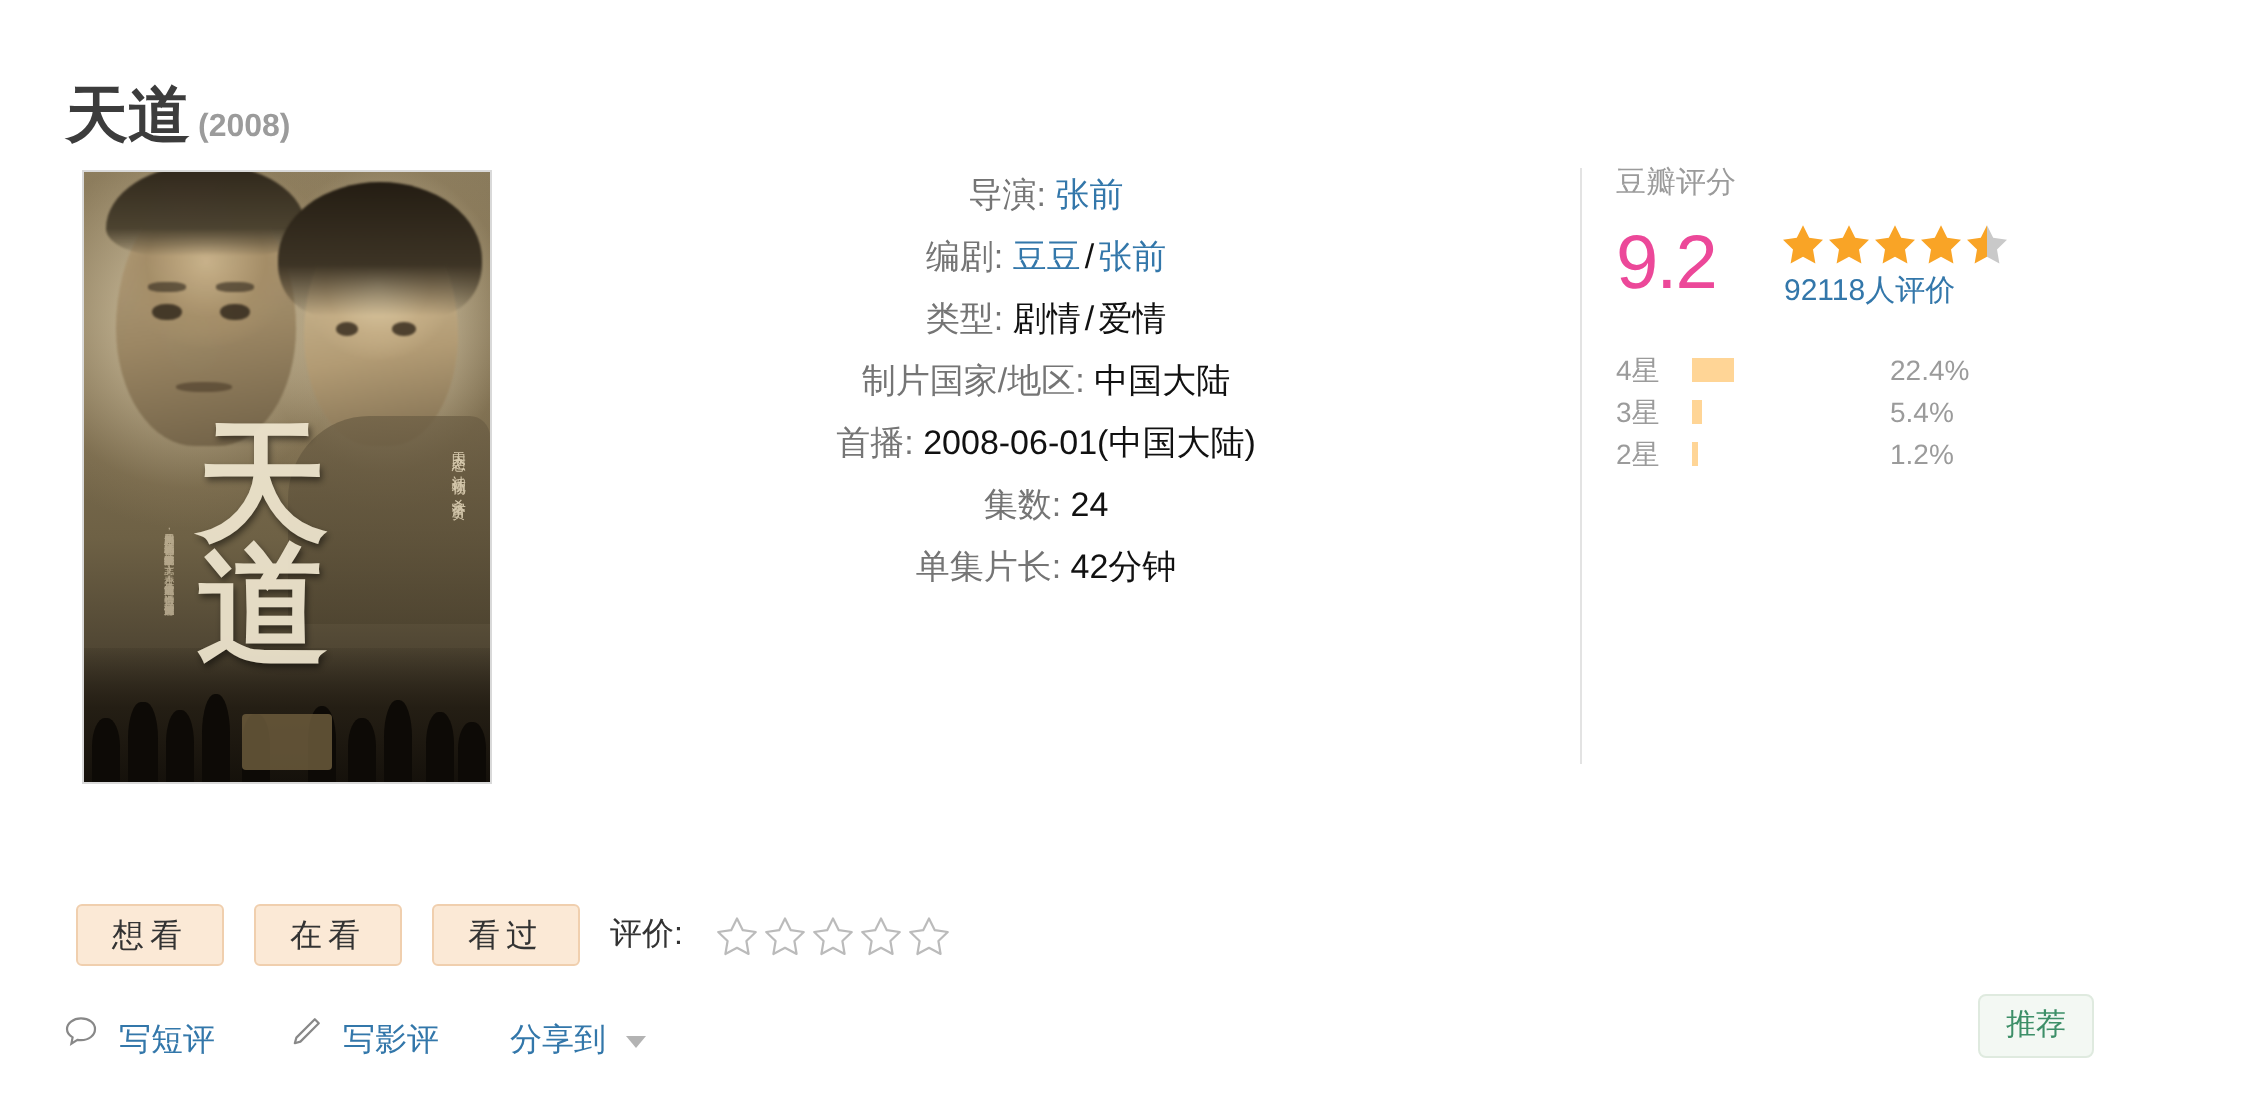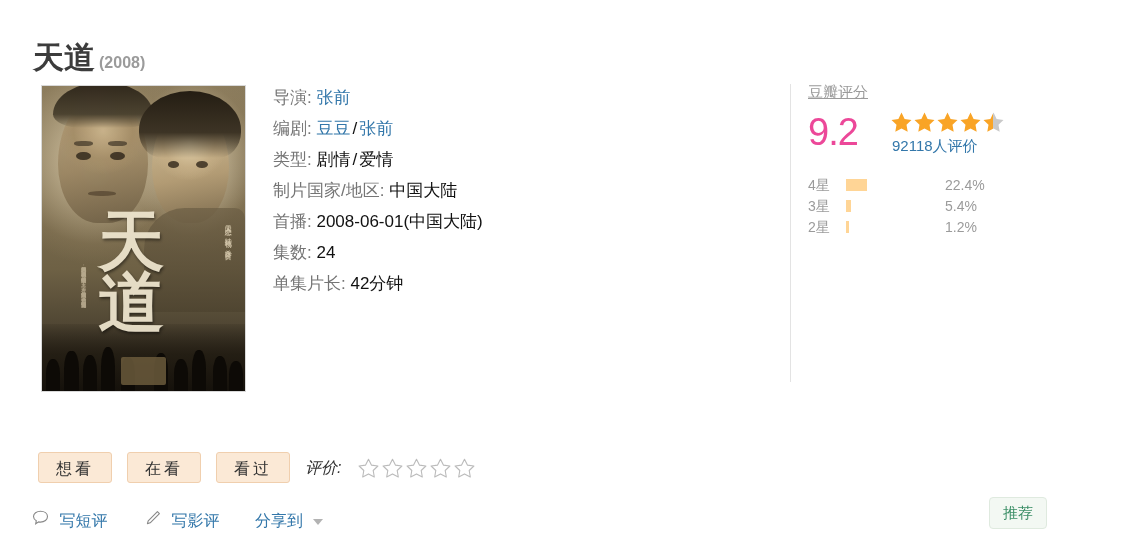--- a/index.html
+++ b/index.html
@@ -250,21 +250,21 @@
   
   #info {
     position: absolute;
     left: 273px;
     top: 0px;
     width: 500px;
     font-size: 17px;
     line-height: 31px;
     color: #111;
   }
-  .info-row { white-space: nowrap; }
+  .info-row { white-space: nowrap; text-align: center; }
   .info-label { color: #757575; }
   .info-value { color: #111111; }
   .link { color: #37a; text-decoration: none; }
   .sep { color: #111; padding: 0 2px; }
   .more { color: #aaaaaa; }
 
   
   #vdivider {
     position: absolute;
     left: 790px;
@@ -278,21 +278,20 @@
   #rating {
     position: absolute;
     left: 808px;
     top: 0px;
     width: 290px;
   }
   #rating-heading {
     font-size: 15px;
     color: #9b9b9b;
     line-height: 20px;
-    text-decoration: underline;
   }
   #rating-main {
     margin-top: 6px;
     height: 52px;
     position: relative;
   }
   #rating-num {
     position: absolute;
     left: 0;
     top: 0;
@@ -390,21 +389,20 @@
   #btn-doing{ left: 127px; width: 74px; }
   #btn-done { left: 216px; width: 74px; }
   #rate-label {
     position: absolute;
     left: 305px;
     top: 0;
     height: 31px;
     line-height: 31px;
     font-size: 16px;
     color: #333;
-    font-style: italic;
   }
   #rate-stars {
     position: absolute;
     left: 357px;
     top: 5px;
     font-size: 0;
     line-height: 0;
   }
   .star-hollow {
     display: inline-block;

